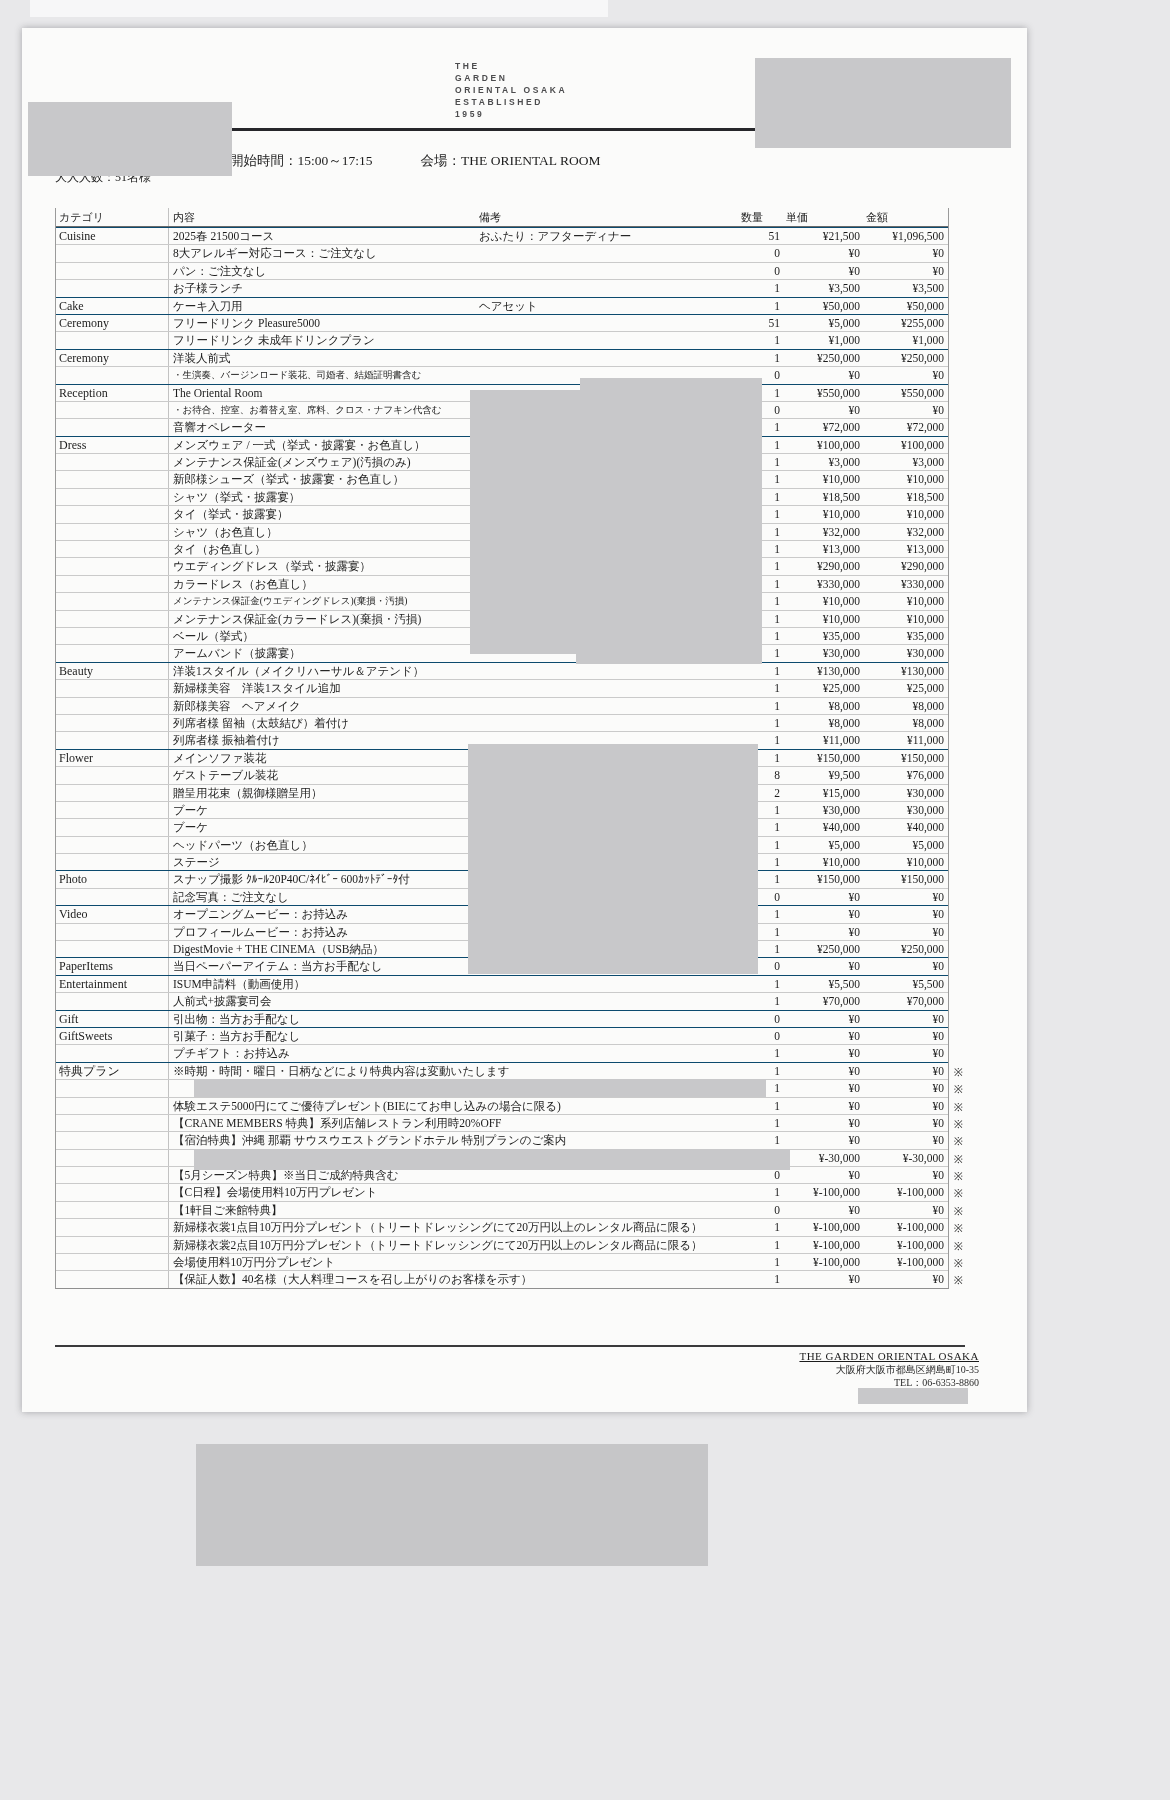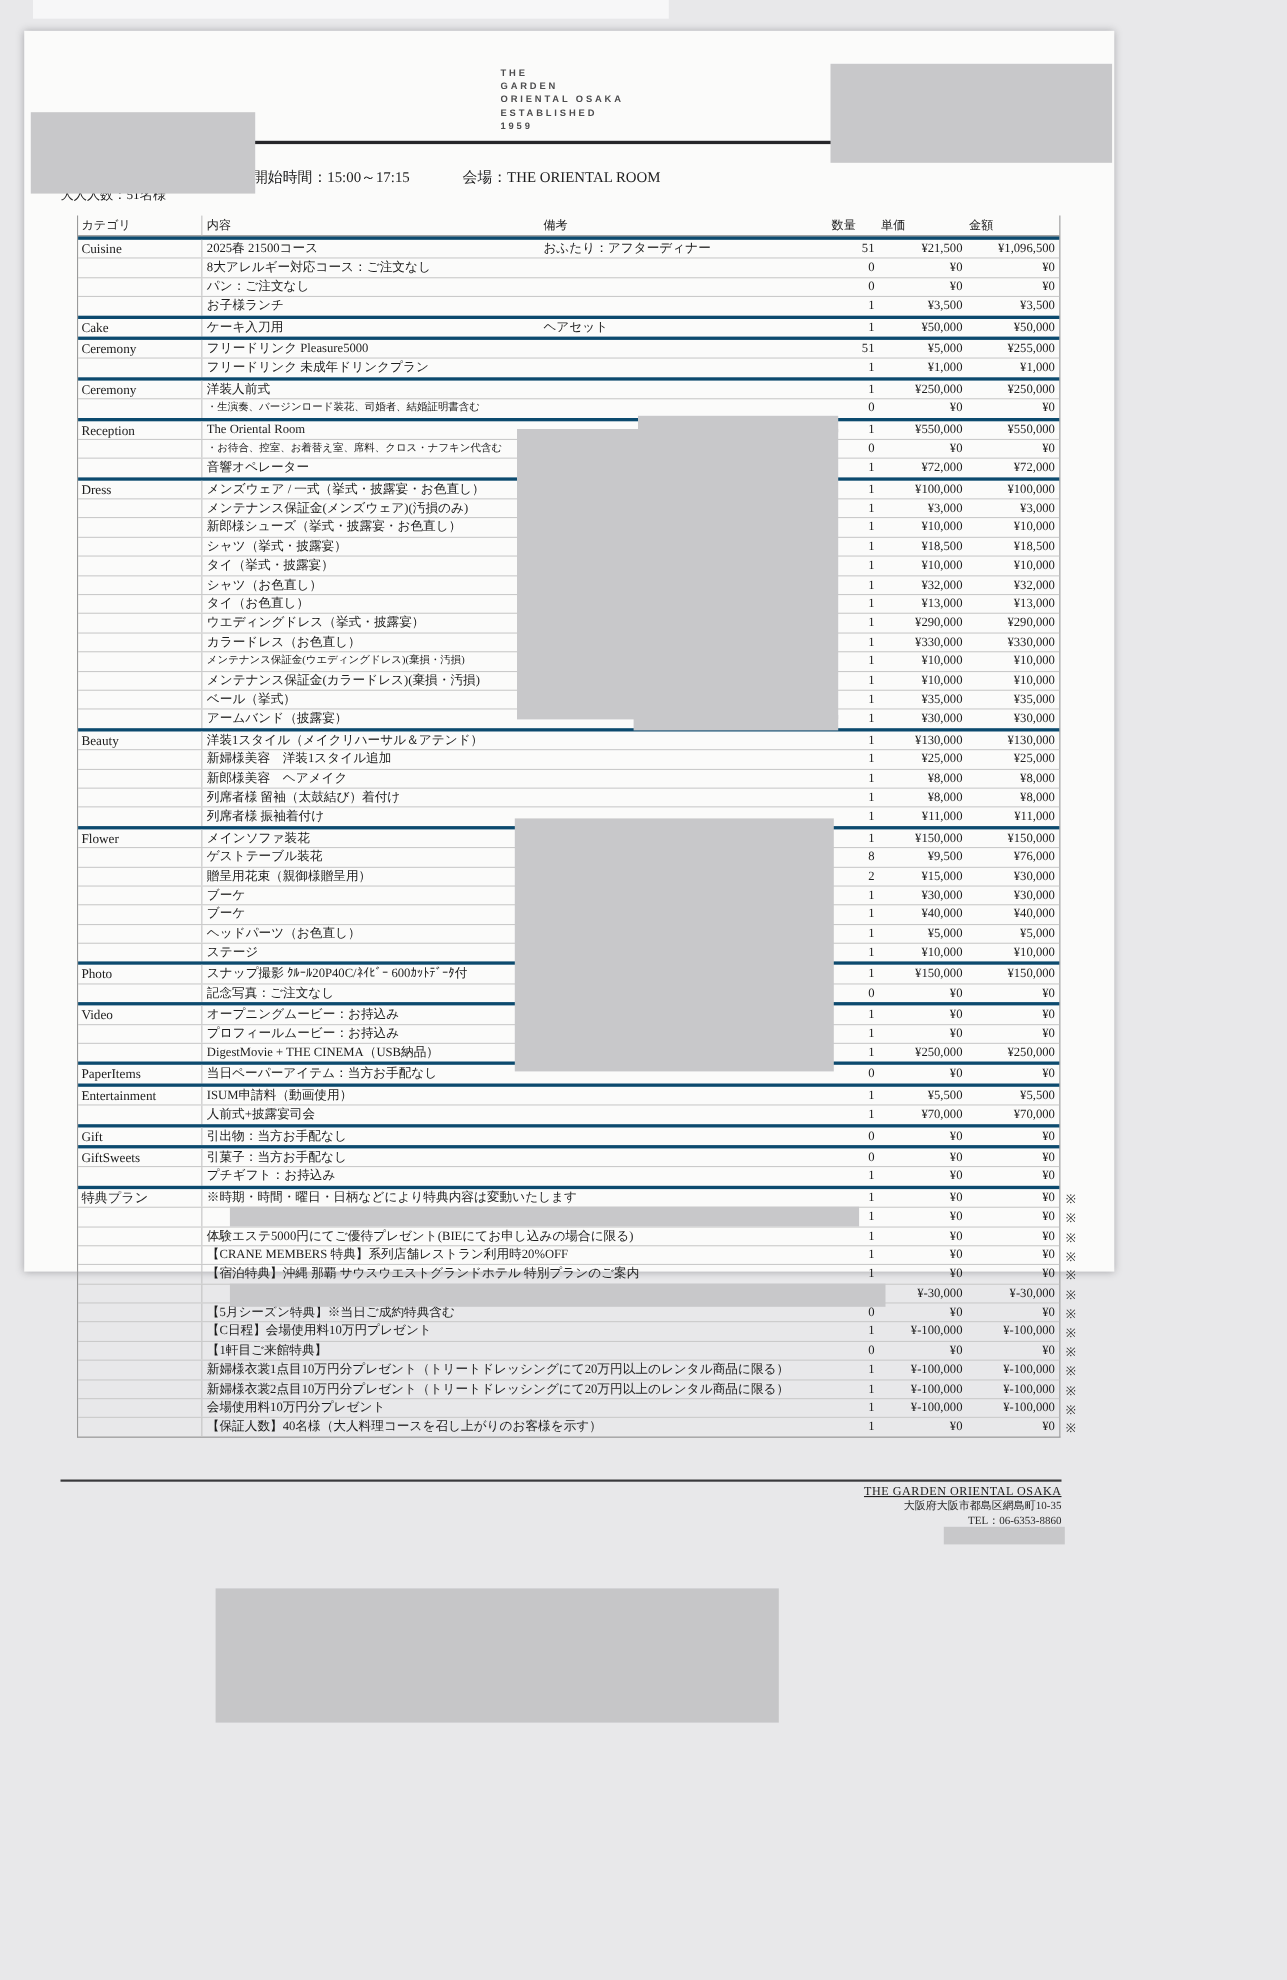--- a/index.html
+++ b/index.html
@@ -4,51 +4,50 @@
 <style>
   html,body{margin:0;padding:0;}
   body{
     width:1170px;height:1800px;position:relative;
     background:#e8e8ea;
     font-family:"Liberation Serif","DejaVu Serif",serif;
     color:#1c1c1c;overflow:hidden;
   }
   .top-strip{position:absolute;left:30px;top:0;width:578px;height:17px;background:#f7f7f8;}
   .page{
-    position:absolute;left:22px;top:28px;width:991px;height:1128px;
-    background:#fbfbfa;box-shadow:0 0 7px rgba(40,40,45,.35);
+    position:absolute;left:22px;top:28px;width:991px;height:1384px;
+    background:#fbfbfa;box-shadow:0 0 7px rgba(40,40,45,.35);padding-left:14px;
   }
   
   .logo{position:absolute;left:433px;top:32px;
     font-family:"Liberation Sans","DejaVu Sans",sans-serif;
     font-size:8.5px;letter-spacing:2.6px;line-height:12px;color:#4c4c4e;font-weight:bold;}
   .rule{position:absolute;left:38px;top:100px;width:845px;height:3px;background:#26262a;}
   
   .info-line{position:absolute;left:208px;top:124px;font-size:13.5px;white-space:nowrap;}
   .info-line .gap{display:inline-block;width:48px;}
   .adults{position:absolute;left:33px;top:141px;font-size:12px;}
   
   .sheet-table{
-    position:absolute;left:33px;top:168px;width:894px;
+    position:absolute;left:33px;top:180px;width:894px;
     border-left:1px solid #9a9a9a;border-right:1px solid #9a9a9a;border-bottom:1px solid #8f8f8f;
     box-sizing:border-box;
-    margin-left:15px;
   }
   .thead{display:flex;height:18px;border-bottom:1px solid #6a6a6a;font-size:11px;color:#222;}
   .thead>div,.trow>div{box-sizing:border-box;line-height:16px;white-space:nowrap;overflow:visible;}
   .thead>div{line-height:18px;}
   .c-cat{width:113px;padding-left:3px;border-right:1px solid #c2c2c2;}
   .c-item{width:292px;padding-left:4px;}
   .c-note{width:280px;padding-left:18px;}
   .c-qty{width:45px;text-align:right;padding-right:6px;}
   .c-unit{width:80px;text-align:right;padding-right:6px;}
   .c-amt{width:82px;text-align:right;padding-right:4px;}
   .thead .c-qty,.thead .c-unit,.thead .c-amt{text-align:left;padding-right:0;}
   .trow{position:relative;display:flex;height:16.4px;border-top:1px solid #cacaca;font-size:11.5px;}
-  .trow.sec{border-top:3px solid #0c4a6e;}
+  .trow.sec{border-top:1px solid #0c4a6e;}
   .trow .c-cat{font-size:12px;}
   .trow.small .c-item,.trow.small .c-note{font-size:9.5px;}
   .star-mark{position:absolute;right:-15px;top:1px;font-size:11px;color:#2a2a2a;}
   .redact-fill{position:absolute;top:-1px;left:138px;background:#c8c8ca;z-index:2;}
   .redact-c{width:572px;height:18px;}
   .redact-d{width:596px;height:21px;}
   
   .redact{position:absolute;background:#c8c8ca;z-index:3;}
   .r-top-left{left:6px;top:74px;width:204px;height:74px;}
   .r-top-right{left:733px;top:30px;width:256px;height:90px;}

